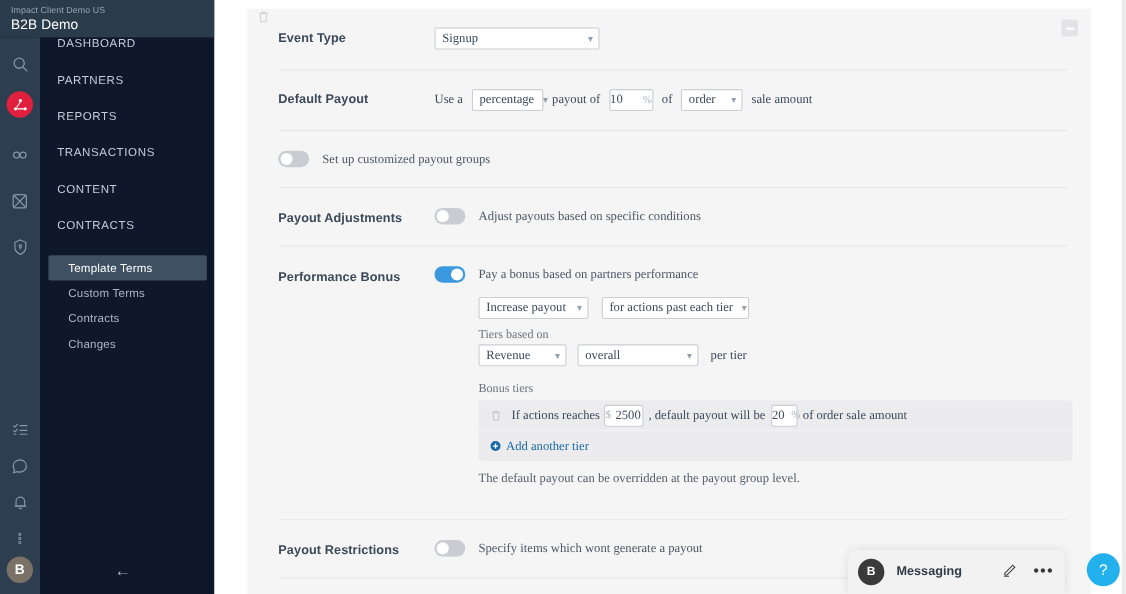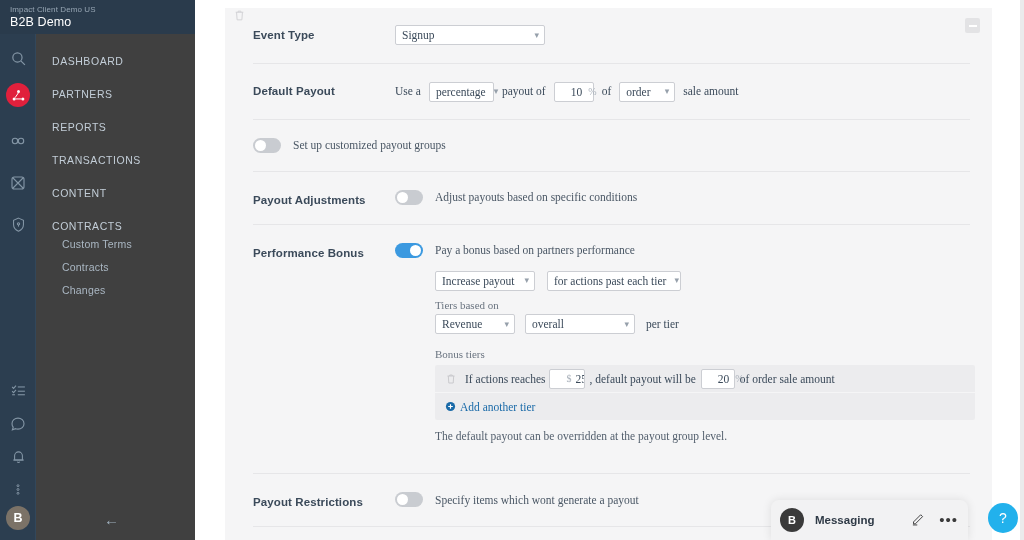--- a/index.html
+++ b/index.html
@@ -5,41 +5,41 @@
   * { box-sizing: border-box; margin: 0; padding: 0; }
   html, body {
     width: 1024px; height: 540px;
     overflow: hidden;
     font-family: "Liberation Sans", sans-serif;
     background: #ffffff;
   }
   #app { position: relative; width: 1024px; height: 540px; display: flex; }
 
   
-  .sidebar { width: 195px; height: 540px; background: #404040; position: relative; flex: none; }
+  .sidebar { width: 195px; height: 540px; background: #0f172a; position: relative; flex: none; }
   .sb-header { height: 34px; background: #2a3b4c; padding: 4px 0 0 10px; }
   .sb-org { font-size: 8px; color: #97a6b4; letter-spacing: .1px; line-height: 11px; }
   .sb-name { font-size: 12.5px; color: #ffffff; line-height: 15px; letter-spacing: .1px; }
   .sb-body { display: flex; height: 506px; }
 
   .railbar { width: 36px; background: #2c3e50; position: relative; flex: none;
              border-right: 1px solid #32475b; }
   .rail-ico { width: 36px; height: 33px; display: flex; align-items: center; justify-content: center;
               color: #8496a6; }
   .rail-ico svg { display: block; }
   .rail-logo { width: 36px; height: 40px; display: flex; align-items: center; justify-content: center; }
   .logo-circle { width: 24px; height: 24px; border-radius: 50%; background: #e0203c;
                  display: flex; align-items: center; justify-content: center; }
   .rail-bottom { position: absolute; left: 0; bottom: 0; width: 36px; }
   .avatar-b { width: 24px; height: 24px; border-radius: 50%; background: #7b7267; color: #fff;
               font-size: 12.5px; font-weight: bold; display: flex; align-items: center;
               justify-content: center; margin: 0 auto 10px auto; }
 
   .navcol { flex: 1; position: relative; }
-  .nav-item { height: 33px; display: flex; align-items: flex-end; padding-left: 16px;
+  .nav-item { height: 33px; display: flex; align-items: flex-start; padding-left: 16px;
               font-size: 10.5px; color: #c3ced8; letter-spacing: .55px; }
   .nav-sub { height: 23px; display: flex; align-items: center; padding-left: 26px;
              font-size: 10.5px; color: #aab7c3; letter-spacing: .2px; }
   .nav-sub.active { background: #3e5062; color: #ffffff; border-radius: 2px;
                     margin: 0 7px 0 8px; padding-left: 18px; }
   .back-arrow { position: absolute; bottom: 12px; left: 68px; color: #9fb0be; font-size: 15px; }
 
   
   .main { flex: 1; height: 540px; background: #ffffff; position: relative; }
   .card { position: absolute; left: 30px; top: 8px; width: 767px; min-height: 540px;
@@ -60,21 +60,21 @@
   .trash { position: absolute; left: 8px; top: 0px; color: #d2d2d5; }
 
   
   .sel { display: inline-flex; align-items: center; justify-content: space-between;
          height: 20px; background: #ffffff; border: 1px solid #ccced3; border-radius: 2px;
          font-size: 11.5px; color: #3b4a5a; padding: 0 5px 0 6px; vertical-align: middle;
          white-space: nowrap; }
   .sel .caret { margin-left: 8px; color: #96a0ab; font-size: 9px; line-height: 1; }
   .txtin { display: inline-flex; align-items: center; height: 20px; background: #ffffff;
            border: 1px solid #ccced3; border-radius: 2px; font-size: 11.5px; color: #3b4a5a;
-           padding: 0 16px; vertical-align: middle; white-space: nowrap; }
+           padding: 0 0; vertical-align: middle; white-space: nowrap; }
   .txtin .unit { margin-left: auto; color: #a9b1ba; font-size: 10px; padding-left: 6px; }
   .txtin .pre { color: #a9b1ba; font-size: 10px; padding-right: 4px; }
   .plain { font-size: 11.5px; color: #3b4a5a; vertical-align: middle; }
 
   .toggle { width: 28px; height: 15px; border-radius: 8px; background: #c9ccd1;
             position: relative; display: inline-block; vertical-align: middle; flex: none; }
   .toggle i { position: absolute; top: 2px; left: 2px; width: 11px; height: 11px;
               border-radius: 50%; background: #ffffff; }
   .toggle.on { background: #3b99e0; }
   .toggle.on i { left: 15px; }
@@ -210,20 +210,23 @@
         <div class="nav-item">
           <span>TRANSACTIONS</span>
         </div>
         <div class="nav-item">
           <span>CONTENT</span>
         </div>
         <div class="nav-item">
           <span>CONTRACTS</span>
         </div>
 
+        <div class="nav-sub active">
+          <span>Template Terms</span>
+        </div>
         <div class="nav-sub">
           <span>Custom Terms</span>
         </div>
         <div class="nav-sub">
           <span>Contracts</span>
         </div>
         <div class="nav-sub">
           <span>Changes</span>
         </div>
 

